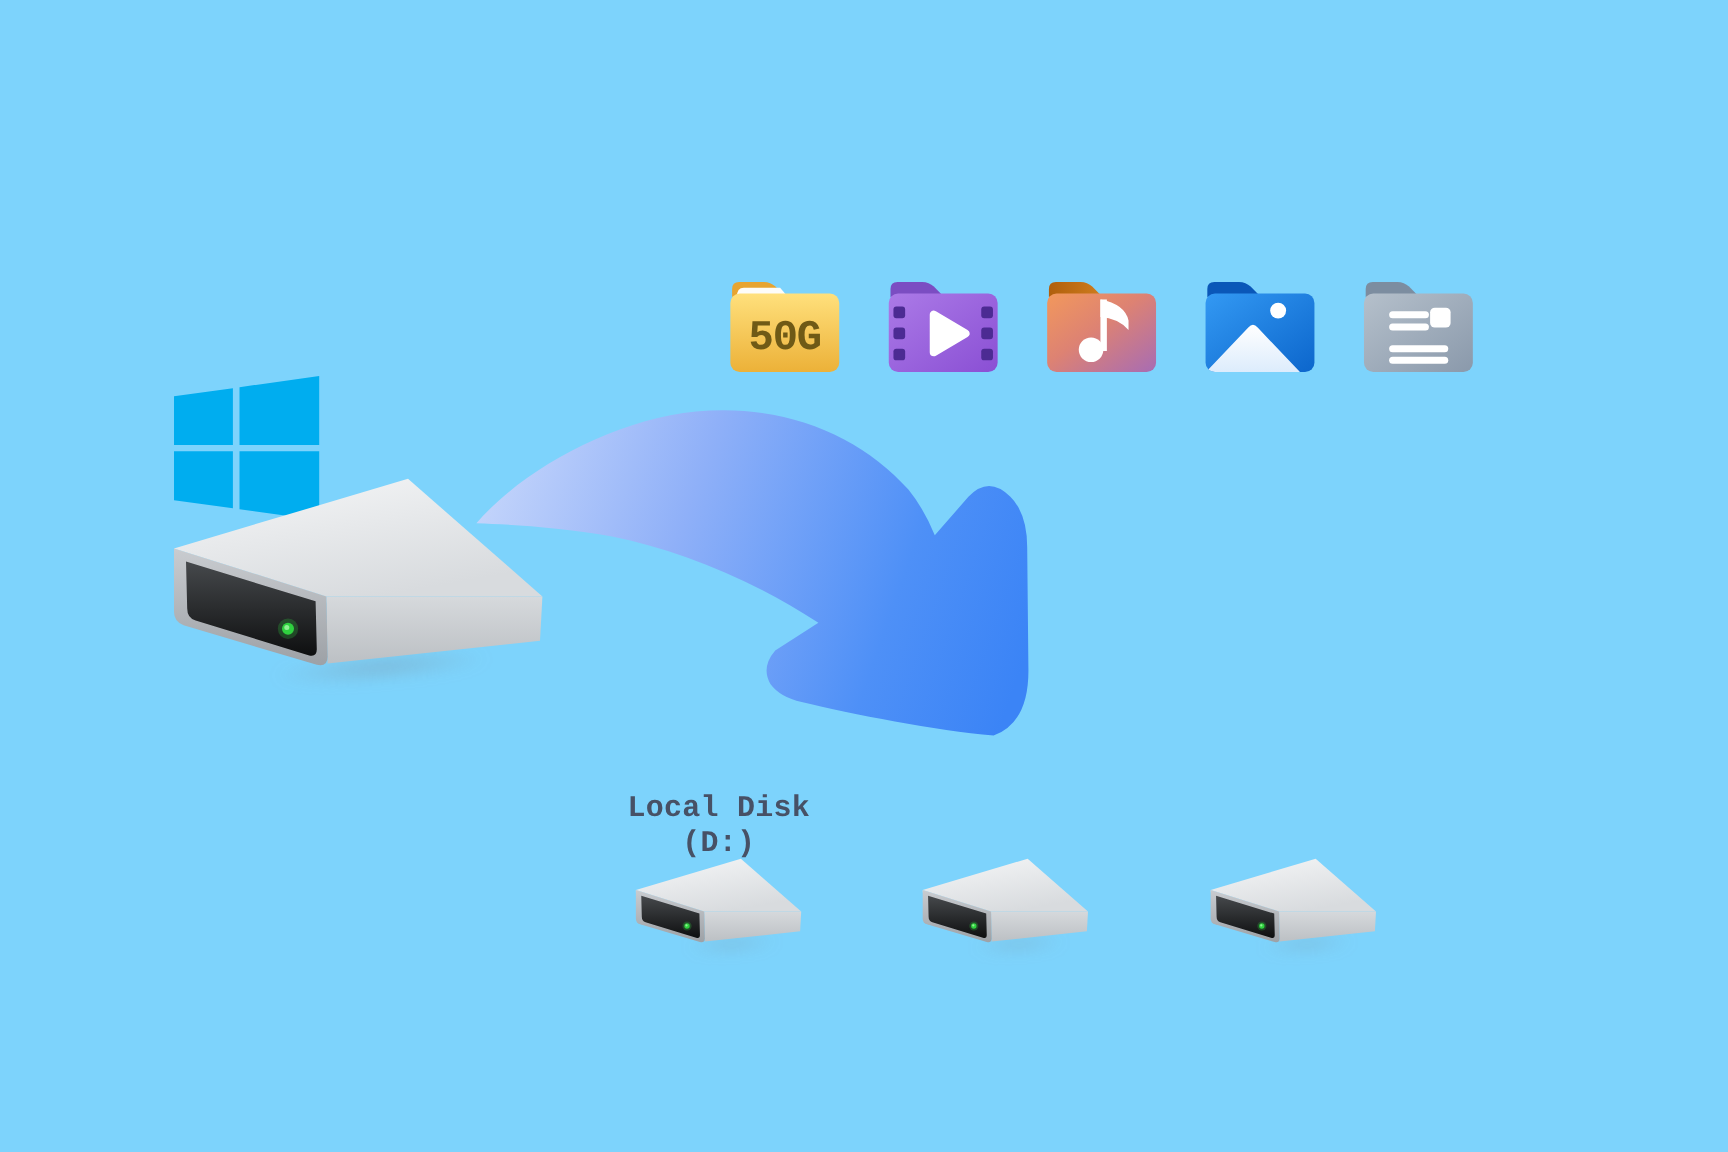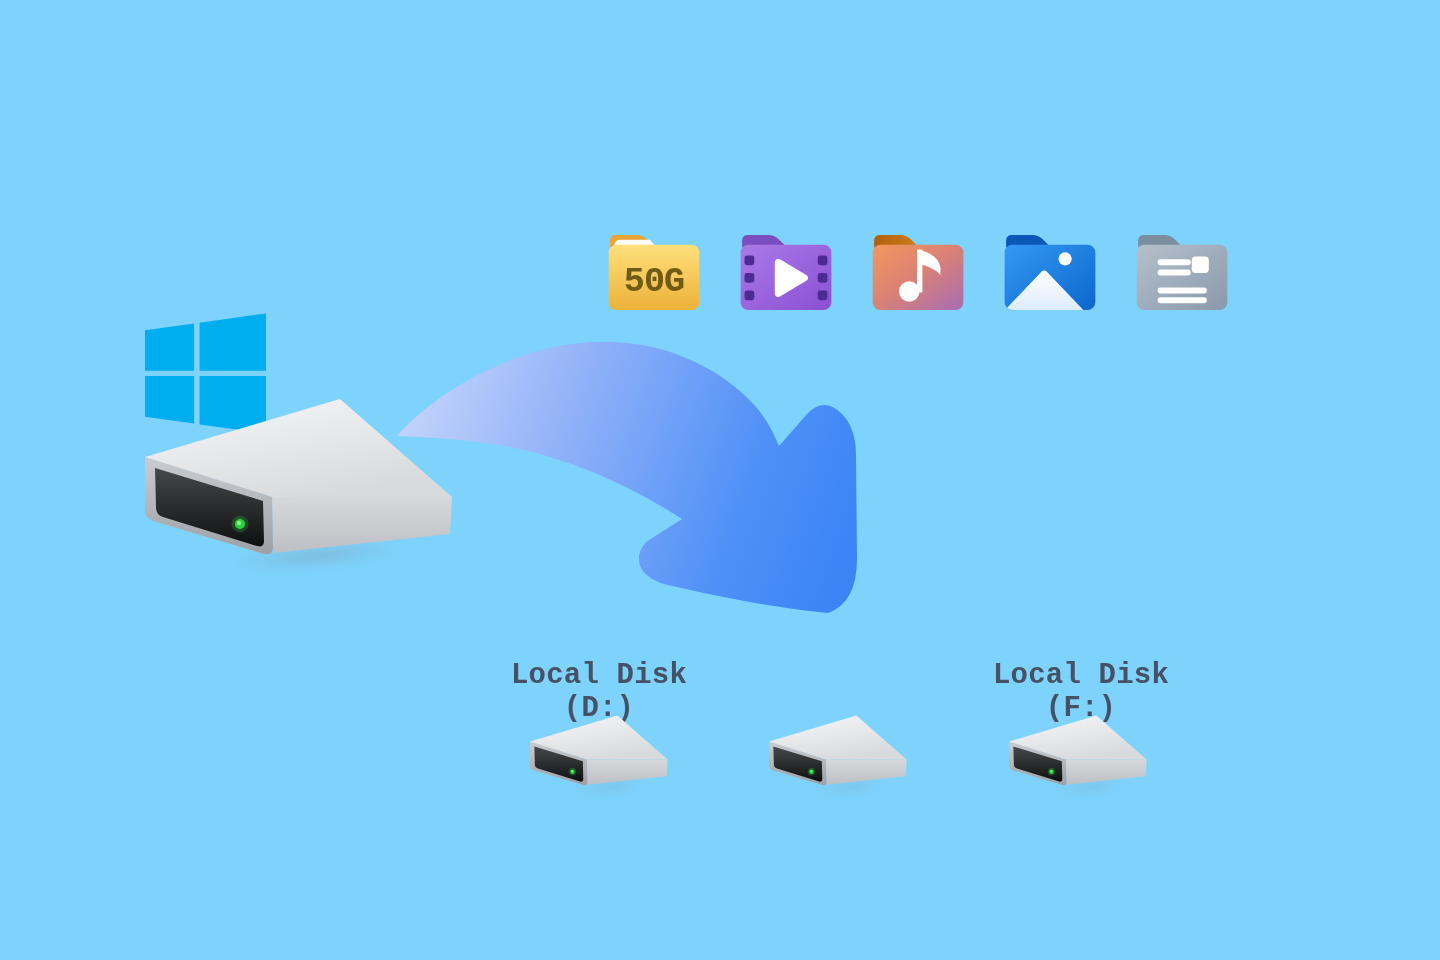--- a/index.html
+++ b/index.html
@@ -4,21 +4,21 @@
 <style>
   html,body{margin:0;padding:0;background:#ffffff;}
   #stage{
     position:relative;width:1440px;height:960px;background:#7dd3fc;overflow:hidden;
     font-family:Liberation Mono, monospace;
     padding-left:43px;
   }
   .abs{position:absolute;}
   .disk-label{
     position:absolute;top:659px;width:220px;text-align:center;
-    font-size:29px;font-weight:700;color:#475166;letter-spacing:0.2px;
+    font-size:25px;font-weight:700;color:#475166;letter-spacing:0.2px;
   }
   .soft-shadow{
     position:absolute;border-radius:50%;
     background:radial-gradient(closest-side, rgba(125,130,138,0.38), rgba(125,130,138,0) 72%);
     filter:blur(6px);
   }
 </style>
 </head>
 <body>
 
@@ -172,21 +172,20 @@
     <g fill="#ffffff">
       <rect x="25" y="28" width="34" height="6" rx="3"></rect>
       <rect x="60" y="25" width="17.5" height="17" rx="4"></rect>
       <rect x="25" y="38.5" width="34" height="6" rx="3"></rect>
       <rect x="25" y="57" width="50.5" height="6" rx="3"></rect>
       <rect x="25" y="67" width="50.5" height="6" rx="3"></rect>
     </g>
   </svg>
 
   <div class="disk-label" style="left:489px">Local Disk (D:)</div>
-  <div class="disk-label" style="left:971px">Local Disk (F:)</div>
 
   <div class="soft-shadow" style="left:555px;top:780px;width:110px;height:14px;transform:rotate(-4deg)"></div>
   <svg class="abs" style="left:529px;top:715px" width="140" height="72" viewBox="0 0 312 160">
     <use href="#disk3d" xlink:href="#disk3d"></use>
   </svg>
 
   <div class="soft-shadow" style="left:794px;top:780px;width:110px;height:14px;transform:rotate(-4deg)"></div>
   <svg class="abs" style="left:768px;top:715px" width="140" height="72" viewBox="0 0 312 160">
     <use href="#disk3d" xlink:href="#disk3d"></use>
   </svg>

